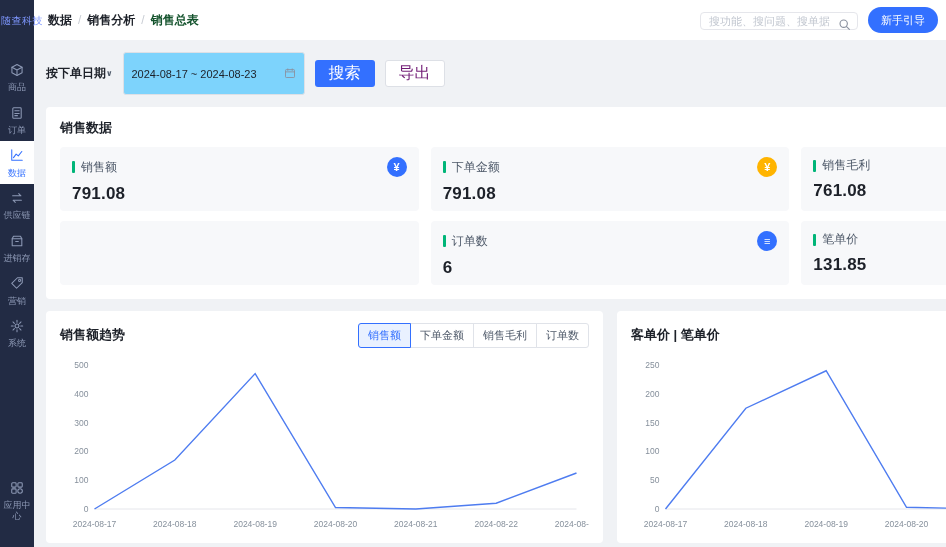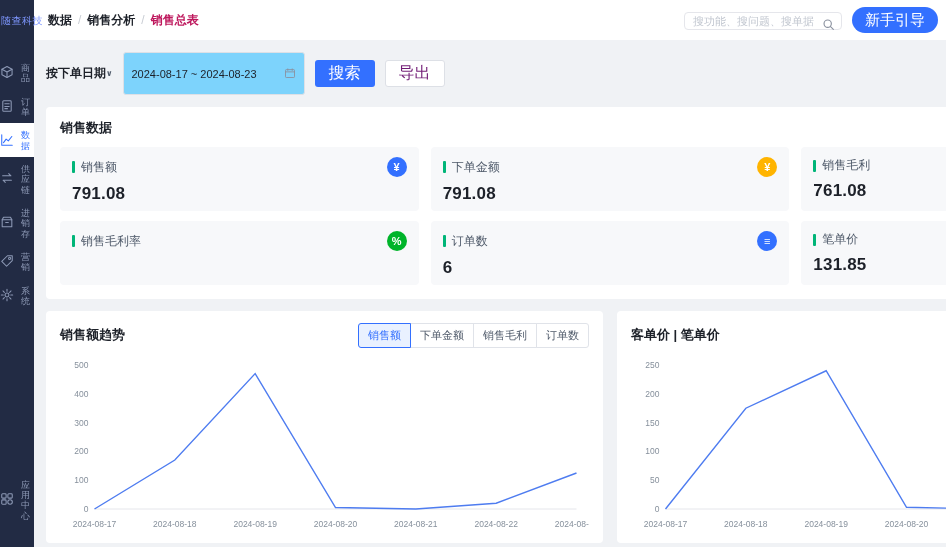--- a/index.html
+++ b/index.html
@@ -4,38 +4,38 @@
 <style>
   *{margin:0;padding:0;box-sizing:border-box}
   html,body{width:946px;height:547px;overflow:hidden}
   body{font-family:"Liberation Sans","DejaVu Sans",sans-serif;background:#f0f2f5;color:#1d2129}
   .app{display:flex;width:946px;height:547px}
 
   
   .sidebar{width:34px;flex:0 0 34px;background:#222b44;display:flex;flex-direction:column;position:relative;z-index:5}
   .logo{font-size:10px;color:#7e97ff;text-align:center;padding:14px 1px 0;white-space:nowrap;letter-spacing:.5px}
   .nav{display:flex;flex-direction:column;margin-top:28px}
-  .nav-item{display:flex;flex-direction:row;align-items:center;gap:3px;padding:7px 0 6px;color:#8d99b5;font-size:9px;line-height:1.15;text-align:center;cursor:pointer}
+  .nav-item{display:flex;flex-direction:column;align-items:center;gap:3px;padding:7px 0 6px;color:#8d99b5;font-size:9px;line-height:1.15;text-align:center;cursor:pointer}
   .nav-item svg{width:14px;height:14px;stroke:currentColor;fill:none;stroke-width:1.2;stroke-linecap:round;stroke-linejoin:round}
   .nav-item.active{background:#fff;color:#3370ff}
   .nav-item.app-center{margin-top:auto;margin-bottom:20px}
   .nav-label{display:block;padding:0 2px}
 
   
   .main{flex:1;display:flex;flex-direction:column;min-width:0}
   .topbar{height:40px;flex:0 0 40px;background:#fff;display:flex;align-items:center;padding:0 8px 0 14px}
   .breadcrumb{display:flex;align-items:center;gap:6px;font-size:12px;font-weight:bold}
   .breadcrumb .sep{color:#c9cdd4;font-weight:normal}
-  .breadcrumb .cur{color:#be185d}
+  .breadcrumb .cur{color:#14532d}
   .search{margin-left:auto;position:relative;width:158px;height:18px}
   .search input{width:100%;height:100%;border:1px solid #e5e6eb;border-radius:4px;padding:0 26px 0 8px;font-size:11px;color:#1d2129;outline:none;background:#fff}
   .search input::placeholder{color:#c2c7d0}
   .search .search-ic{position:absolute;right:7px;top:6px;width:13px;height:13px}
   .search .search-ic svg{width:13px;height:13px;stroke:#8a919f;fill:none;stroke-width:1.4;stroke-linecap:round}
-  .guide-btn{margin-left:10px;height:26px;padding:0 13px;background:#3370ff;color:#fff;border:none;border-radius:13px;font-size:15px;cursor:pointer;white-space:nowrap}
+  .guide-btn{margin-left:10px;height:26px;padding:0 13px;background:#3370ff;color:#fff;border:none;border-radius:13px;font-size:11px;cursor:pointer;white-space:nowrap}
 
   
   .content{flex:1;padding:12px 0 0 12px;overflow:hidden}
   .filter-row{display:flex;align-items:center;gap:10px;font-size:12px;margin-bottom:12px}
   .date-type{display:flex;align-items:center;cursor:pointer;font-weight:bold}
   .caret{font-size:8px;color:#4e5969}
   .date-input{width:182px;height:43px;background:#7dd3fc;border:1px solid #dde0e6;border-radius:3px;display:flex;align-items:center;justify-content:space-between;padding:0 8px;font-size:11px;cursor:pointer}
   .date-input svg{width:12px;height:12px;stroke:#8a919f;fill:none;stroke-width:1.2}
   .btn{height:27px;font-size:16px;border-radius:3px;cursor:pointer}
   .btn-primary{background:#3370ff;color:#fff;border:none;padding:0 14px}
@@ -189,25 +189,20 @@
             <div class="stat-value">791.08</div>
           </div>
           <div class="stat-tile">
             <div class="stat-head">
                 <span class="stat-bar" style="background: rgb(0, 181, 120);"></span>
                 <span class="stat-label">销售毛利</span>
               </div>
             <div class="stat-value">761.08</div>
           </div>
           <div class="stat-tile">
-            <div class="stat-head">
-                <span class="stat-bar" style="background: rgb(0, 181, 120);"></span>
-                <span class="stat-label">销售毛利率</span>
-                <span class="stat-icon" style="background: rgb(0, 180, 42);">%</span>
-              </div>
           </div>
           <div class="stat-tile">
             <div class="stat-head">
                 <span class="stat-bar" style="background: rgb(0, 181, 120);"></span>
                 <span class="stat-label">订单数</span>
                 <span class="stat-icon" style="background: rgb(51, 112, 255);">≡</span>
               </div>
             <div class="stat-value">6</div>
           </div>
           <div class="stat-tile">

